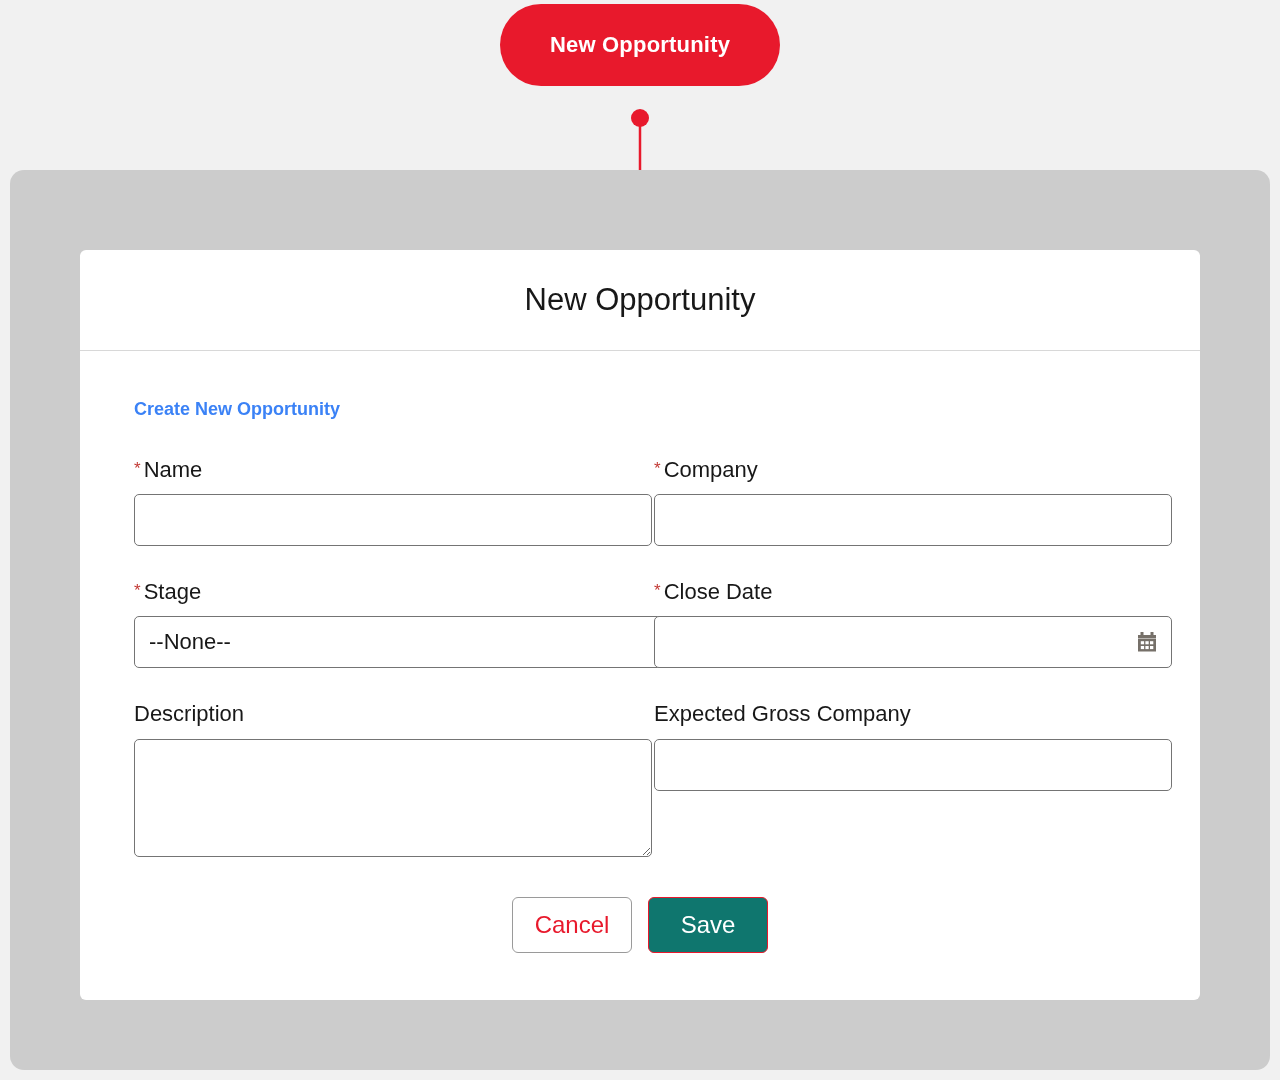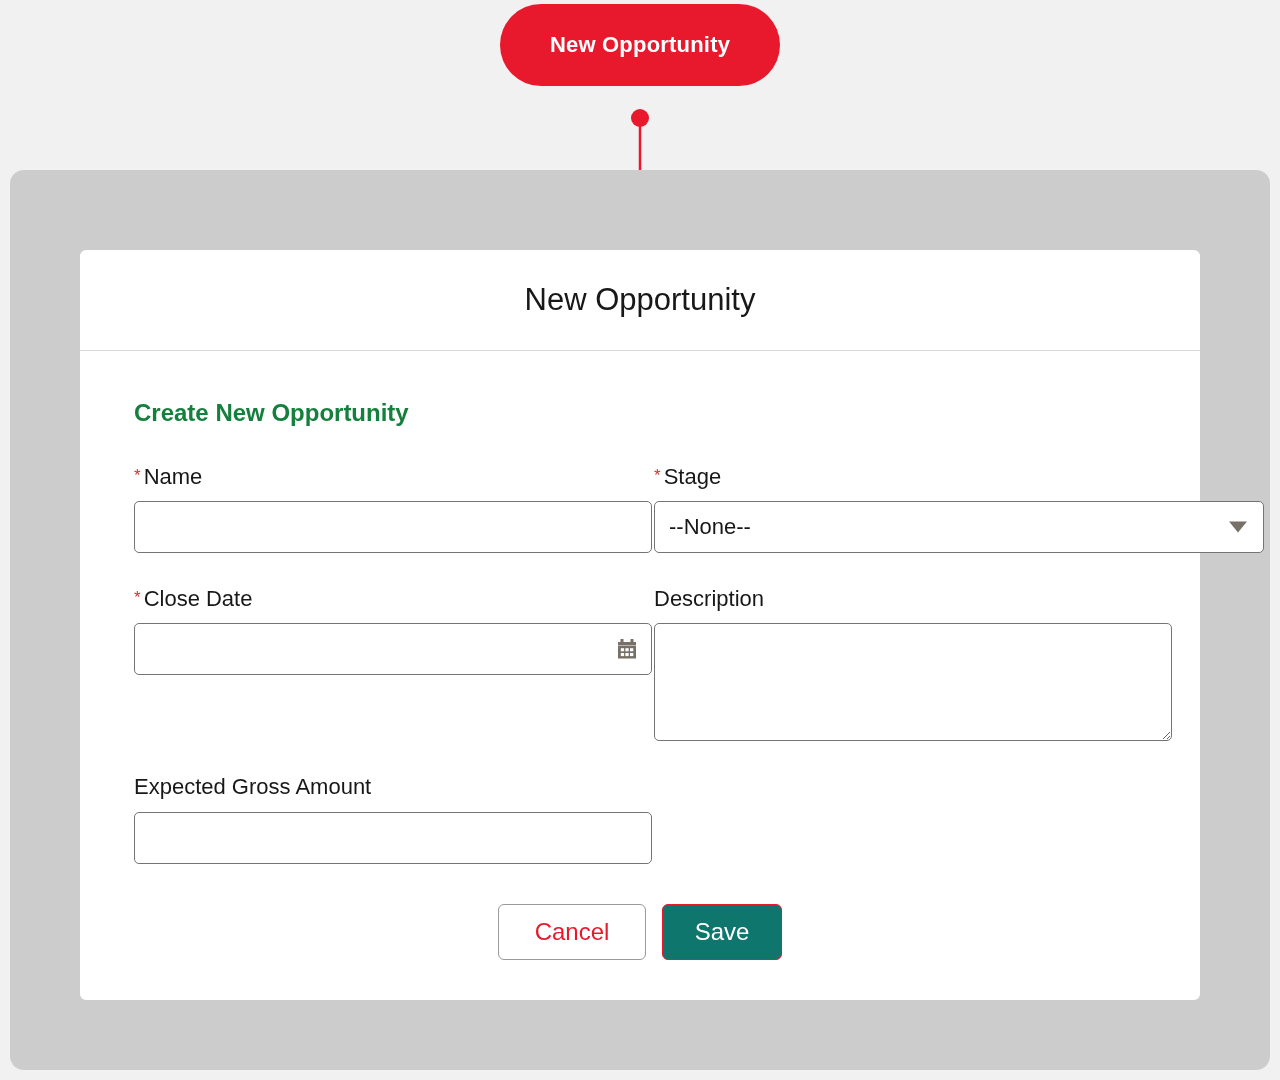--- a/index.html
+++ b/index.html
@@ -76,23 +76,23 @@
     font-size: 31px;
     color: #181818;
     font-weight: normal;
   }
 
   .modal-body {
     padding: 48px 54px 0 54px;
   }
 
   .section-heading {
-    font-size: 24px;
+    font-size: 18px;
     font-weight: bold;
-    color: #15803d;
+    color: #3b82f6;
     margin: 0 0 38px 0;
   }
 
   .form-grid {
     display: grid;
     grid-template-columns: 518px 518px;
     column-gap: 2px;
   }
 
   .field {
@@ -205,21 +205,21 @@
 
   .btn {
     font-family: "Liberation Sans", sans-serif;
     font-size: 24px;
     border-radius: 6px;
     cursor: pointer;
     box-sizing: border-box;
   }
 
   .btn-cancel {
-    width: 148px;
+    width: 120px;
     height: 56px;
     background: #ffffff;
     border: 1.5px solid #9a9a9a;
     color: #E8192C;
   }
 
   .btn-save {
     width: 120px;
     height: 56px;
     background: #0f766e;
@@ -254,20 +254,26 @@
 
     <div class="form-grid">
 
       <div class="field">
         <label class="field-label">
           <span class="req-star">*</span><span>Name</span>
         </label>
         <input class="text-input" type="text" placeholder="" style="">
       </div>
 
+      <div class="field">
+        <label class="field-label">
+          <span class="req-star">*</span><span>Company</span>
+        </label>
+        <input class="text-input" type="text" placeholder="" style="">
+      </div>
 
       <div class="field">
         <label class="field-label">
           <span class="req-star">*</span><span>Stage</span>
         </label>
         <div class="select-wrap">
           <span class="select-value">--None--</span>
           <span class="select-caret"></span>
         </div>
       </div>
@@ -297,21 +303,21 @@
 
       <div class="field">
         <label class="field-label">
           <span>Description</span>
         </label>
         <textarea class="textarea-field" placeholder="" style=""></textarea>
       </div>
 
       <div class="field">
         <label class="field-label">
-          <span>Expected Gross Amount</span>
+          <span>Expected Gross Company</span>
         </label>
         <input class="text-input" type="text" placeholder="" style="">
       </div>
 
     </div>
 
     <div class="modal-actions">
       <button class="btn btn-cancel">Cancel</button>
       <button class="btn btn-save">Save</button>
     </div>

